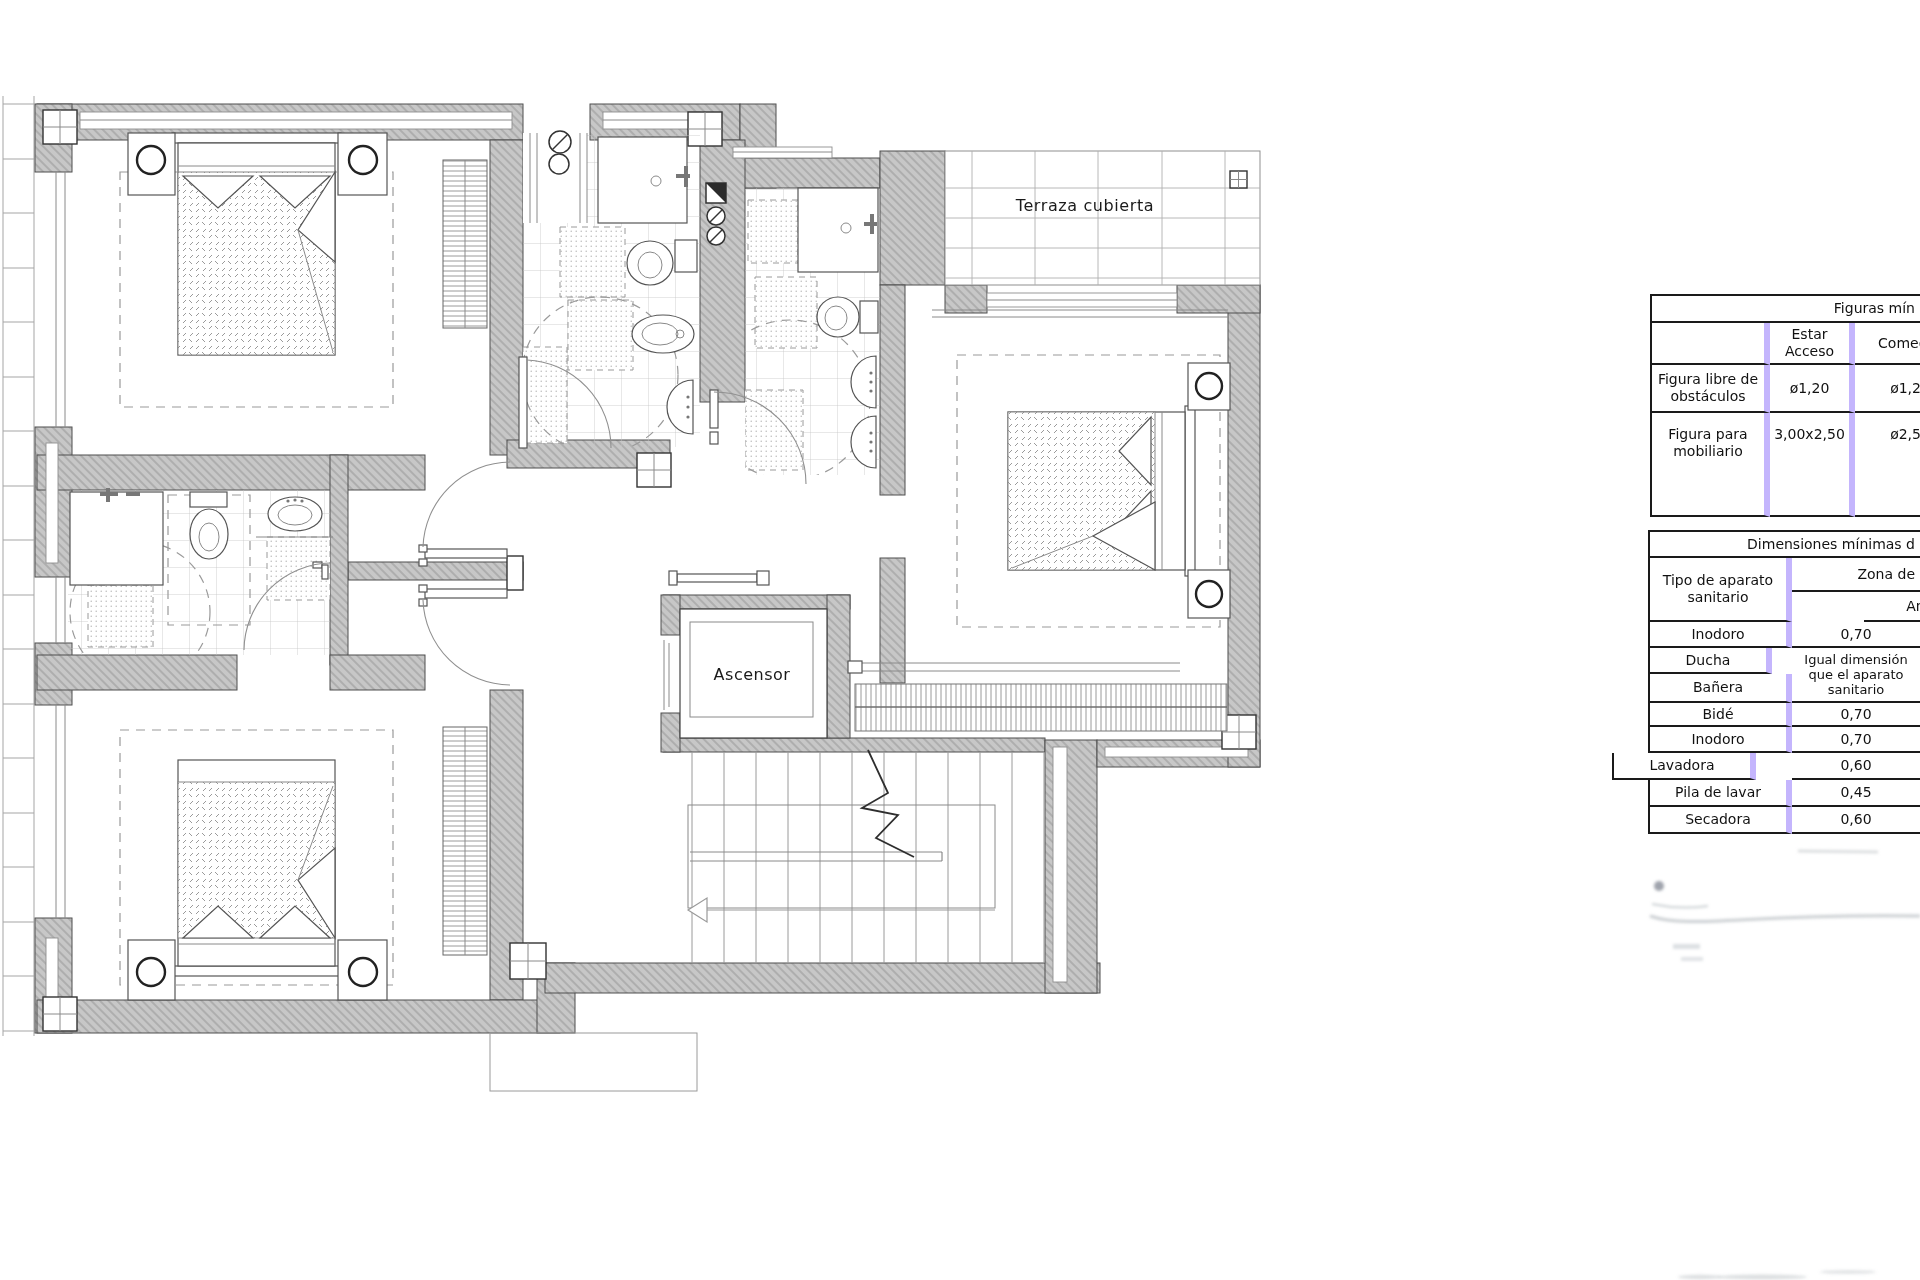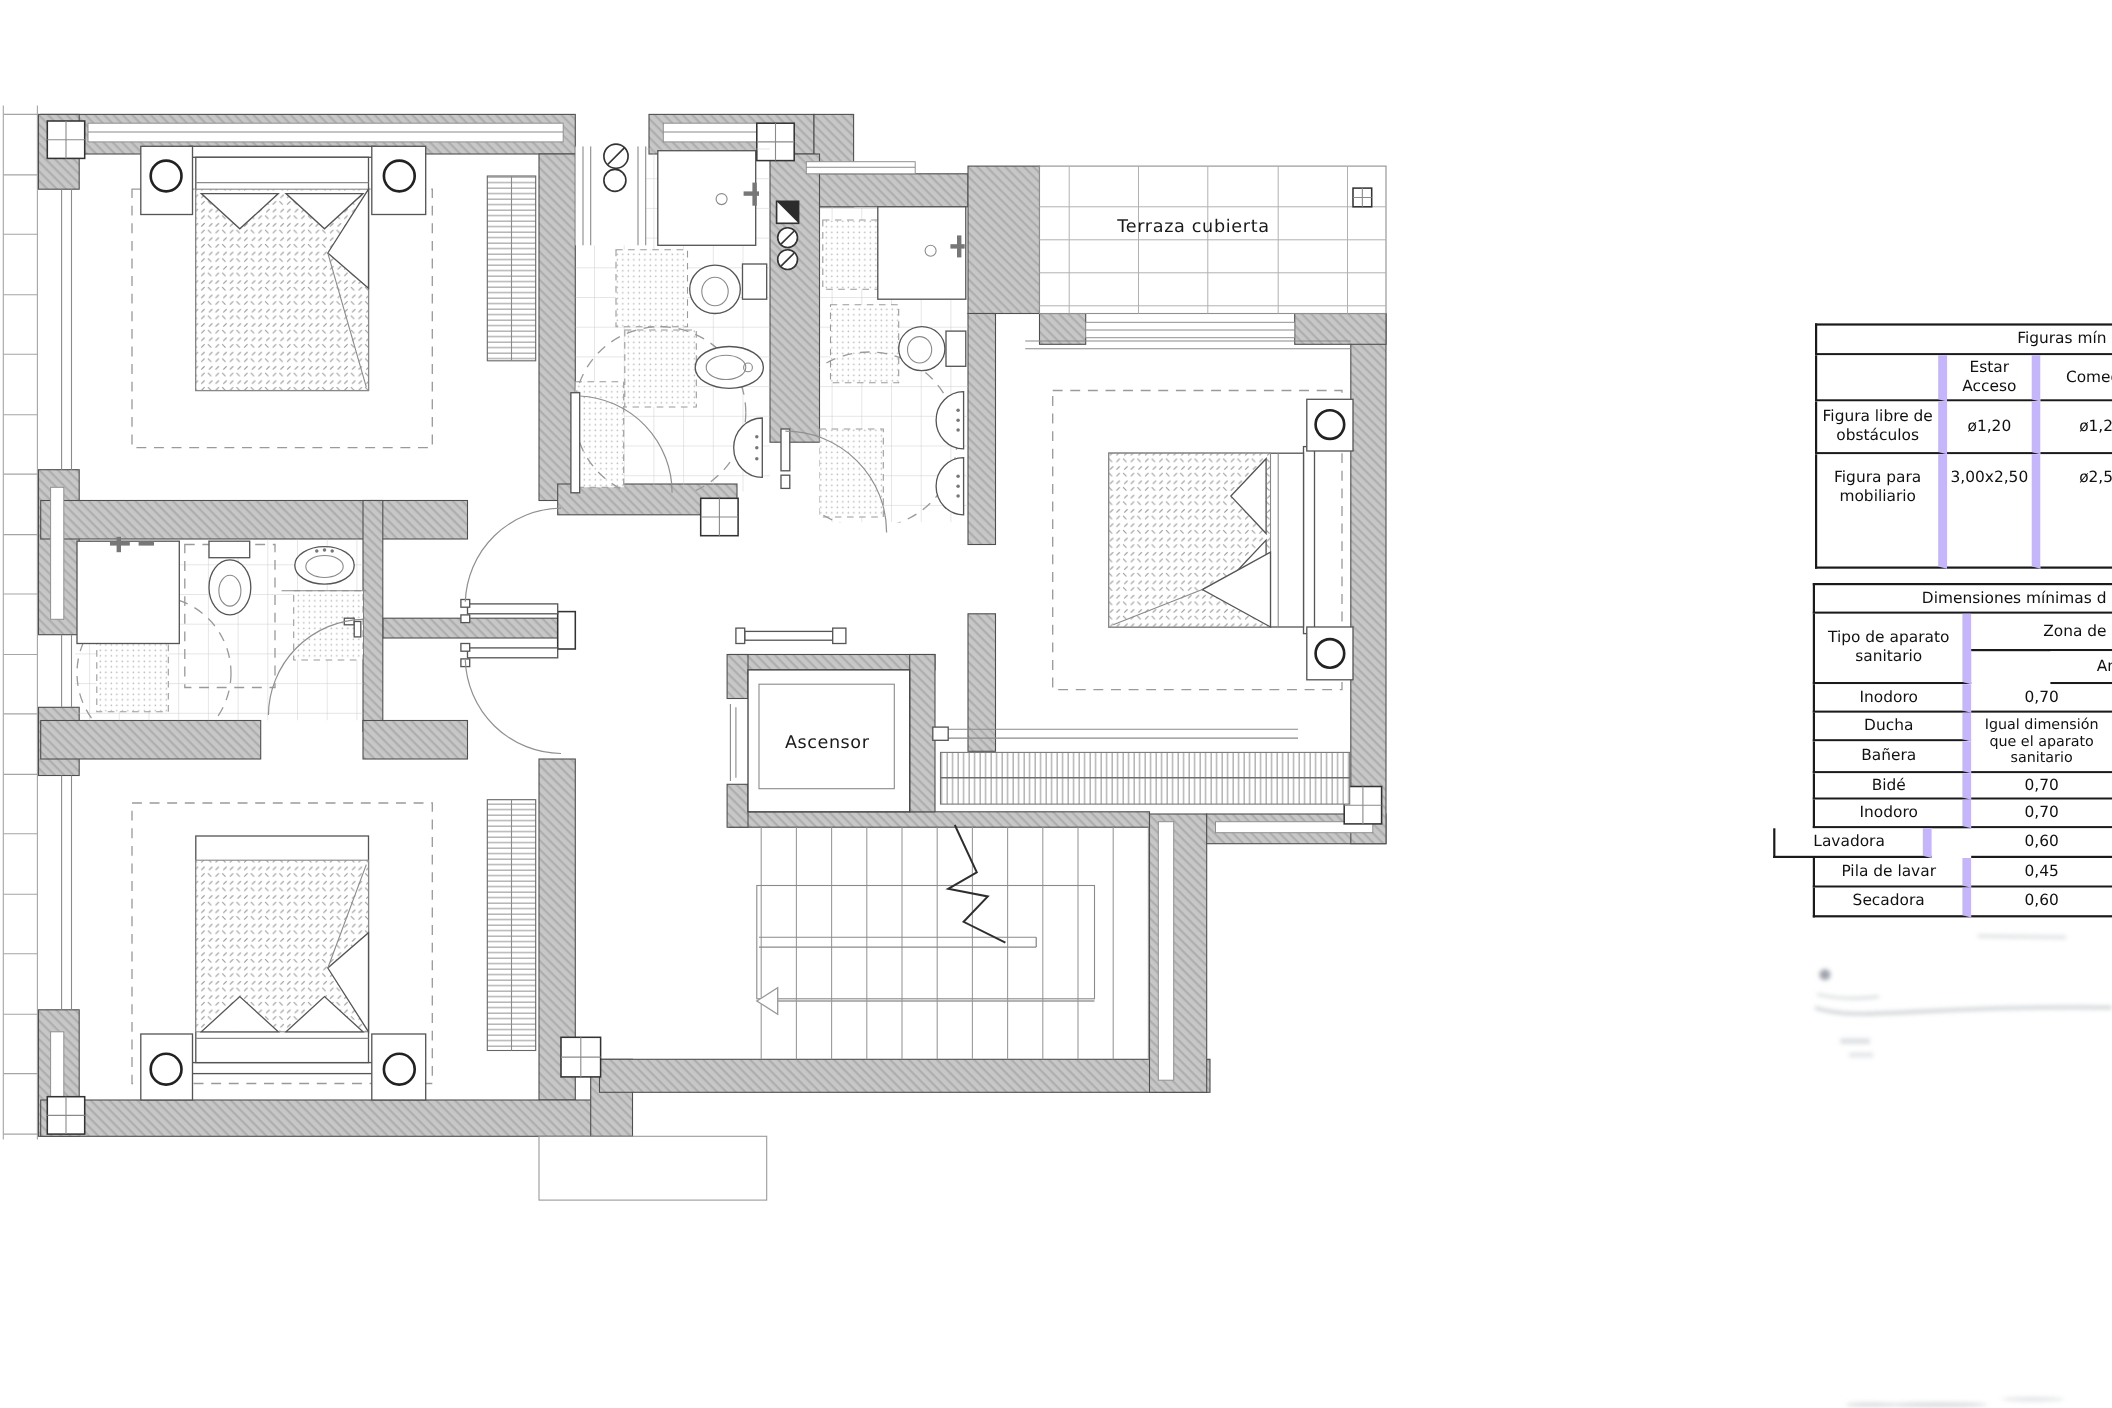--- a/index.html
+++ b/index.html
@@ -1,20 +1,20 @@
 <!DOCTYPE html>
 <html><head>
 <meta charset="utf-8">
 <style>
   html,body{margin:0;padding:0;background:#fff;width:1920px;height:1280px;overflow:hidden;
     font-family:"DejaVu Sans",sans-serif;color:#111}
   #stage{position:relative;width:1920px;height:1280px;background:#fff}
   svg{position:absolute;left:0;top:0}
   svg text{font-family:"DejaVu Sans",sans-serif;fill:#1a1a1a}
-  .c{position:absolute;box-sizing:border-box;background:#fff;border-right:8px solid #c4b5fd;
+  .c{position:absolute;box-sizing:border-box;background:#fff;border-right:6px solid #c4b5fd;
      border-bottom:2px solid #1a1a1a;display:flex;align-items:center;justify-content:center;
      text-align:center;font-size:14px;line-height:1.18;padding:1px 3px;white-space:normal}
   .bl{border-left:2px solid #1a1a1a}.bt{border-top:2px solid #1a1a1a}
   .noR{border-right:none}
   .tR{justify-content:flex-end;text-align:center;padding-right:5px}
   .topA{align-items:flex-start;padding-top:13px}
   .sm{font-size:13px}
 </style>
 </head>
 <body>
@@ -487,21 +487,21 @@
 
 <div>
   <div class="c bt bl noR tR" style="left:1648px;top:530px;width:272px;height:28px">Dimensiones mínimas d</div>
   <div class="c bl" style="left:1648px;top:558px;width:144px;height:64px">Tipo de aparato sanitario</div>
   <div class="c noR tR" style="left:1792px;top:558px;width:128px;height:34px">Zona de</div>
   <div class="c noR" style="left:1864px;top:592px;width:128px;height:30px">Ancho</div>
 
   <div class="c bl" style="left:1648px;top:622px;width:144px;height:26px">Inodoro</div>
   <div class="c noR" style="left:1792px;top:622px;width:128px;height:26px">0,70</div>
 
-  <div class="c bl" style="left:1648px;top:648px;width:144px;height:26px">Ducha</div>
+  <div class="c bl" style="left:1648px;top:648px;width:124px;height:26px">Ducha</div>
   <div class="c bl" style="left:1648px;top:674px;width:144px;height:29px">Bañera</div>
   <div class="c noR sm" style="left:1792px;top:648px;width:128px;height:55px">Igual dimensión que el aparato sanitario</div>
 
   <div class="c bl" style="left:1648px;top:703px;width:144px;height:24px">Bidé</div>
   <div class="c noR" style="left:1792px;top:703px;width:128px;height:24px">0,70</div>
 
   <div class="c bl" style="left:1648px;top:727px;width:144px;height:26px">Inodoro</div>
   <div class="c noR" style="left:1792px;top:727px;width:128px;height:26px">0,70</div>
 
   <div class="c bl" style="left:1612px;top:753px;width:144px;height:27px">Lavadora</div>

